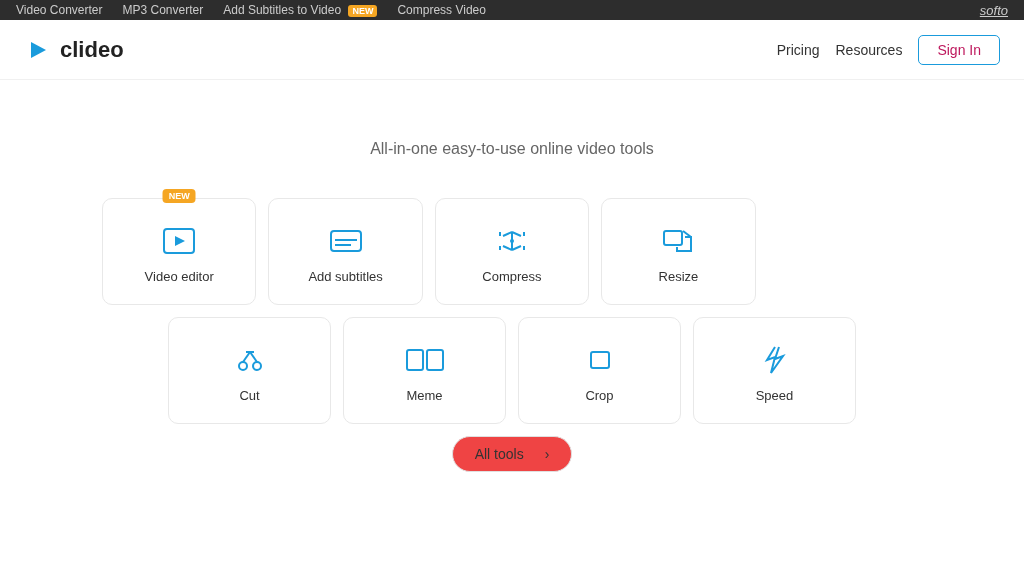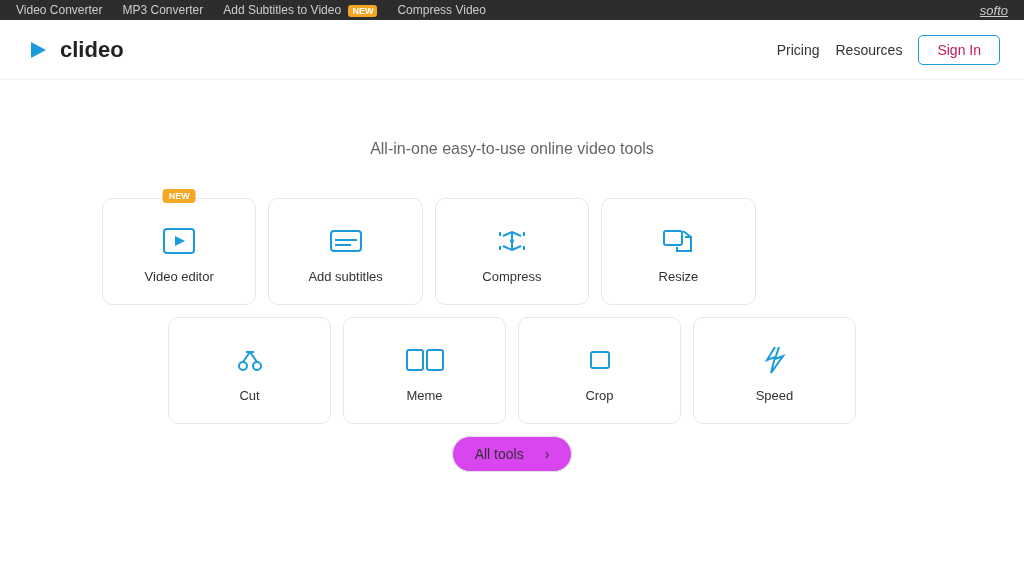--- a/index.html
+++ b/index.html
@@ -153,21 +153,21 @@
       padding: 2px 6px;
       border-radius: 4px;
     }
 
     
     .all-tools-wrap {
       text-align: center;
       margin-top: 8px;
     }
     .all-tools-btn {
-      background: #d946ef;
+      background: #ef4444;
       border: 1px solid #e0e0e0;
       border-radius: 20px;
       padding: 9px 22px;
       font-size: 14px;
       color: #333;
       cursor: pointer;
       display: inline-flex;
       align-items: center;
       gap: 21px;
       font-weight: 500;

